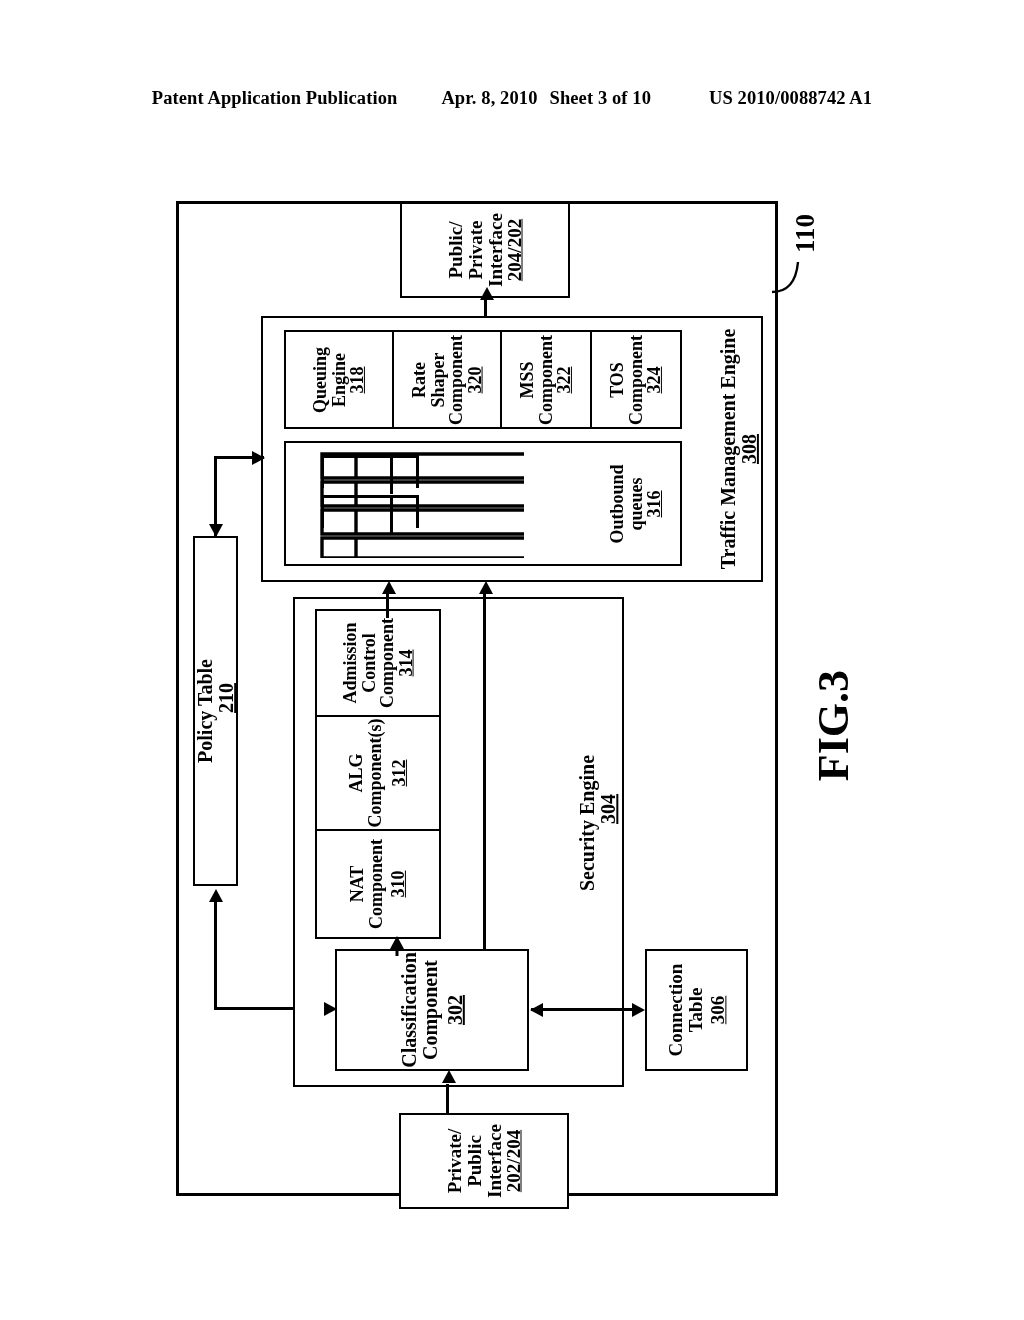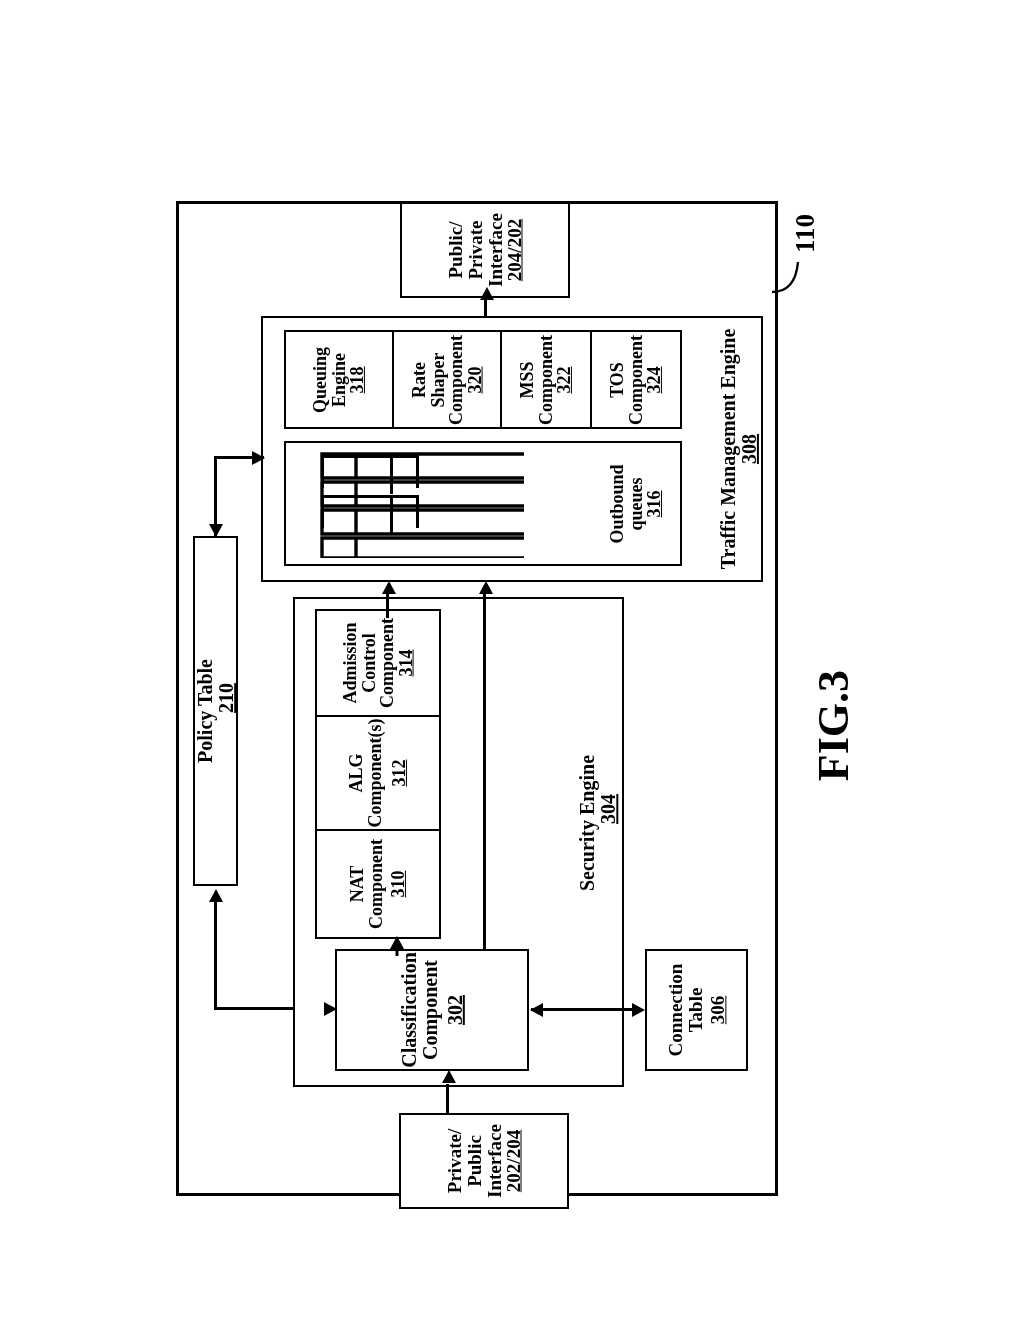--- a/index.html
+++ b/index.html
@@ -66,20 +66,26 @@
     transform-origin:center center;
     transform:rotate(-90deg);
     font-weight:bold;white-space:nowrap;font-size:27px;
   }
 </style>
 </head>
 <body>
 
 <div class="page">
 
+  <div class="hdr">
+    <span class="h1">Patent Application Publication</span>
+    <span class="h2">Apr. 8, 2010</span>
+    <span class="h3">Sheet 3 of 10</span>
+    <span class="h4">US 2010/0088742 A1</span>
+  </div>
 
   <div class="box thick" style="left:176px;top:201px;width:602px;height:995px;"></div>
 
   <svg style="position:absolute;left:770px;top:240px;width:50px;height:60px;" viewBox="0 0 50 60">
     <path d="M2,52 C16,52 26,44 28,22" fill="none" stroke="#000" stroke-width="2.4"></path>
   </svg>
   <div class="ref110" style="left:778px;top:218px;width:54px;text-align:center;">110</div>
 
   <div class="figlabel" style="left:738px;top:700px;width:190px;text-align:center;font-size:44px;">FIG.3</div>
 

